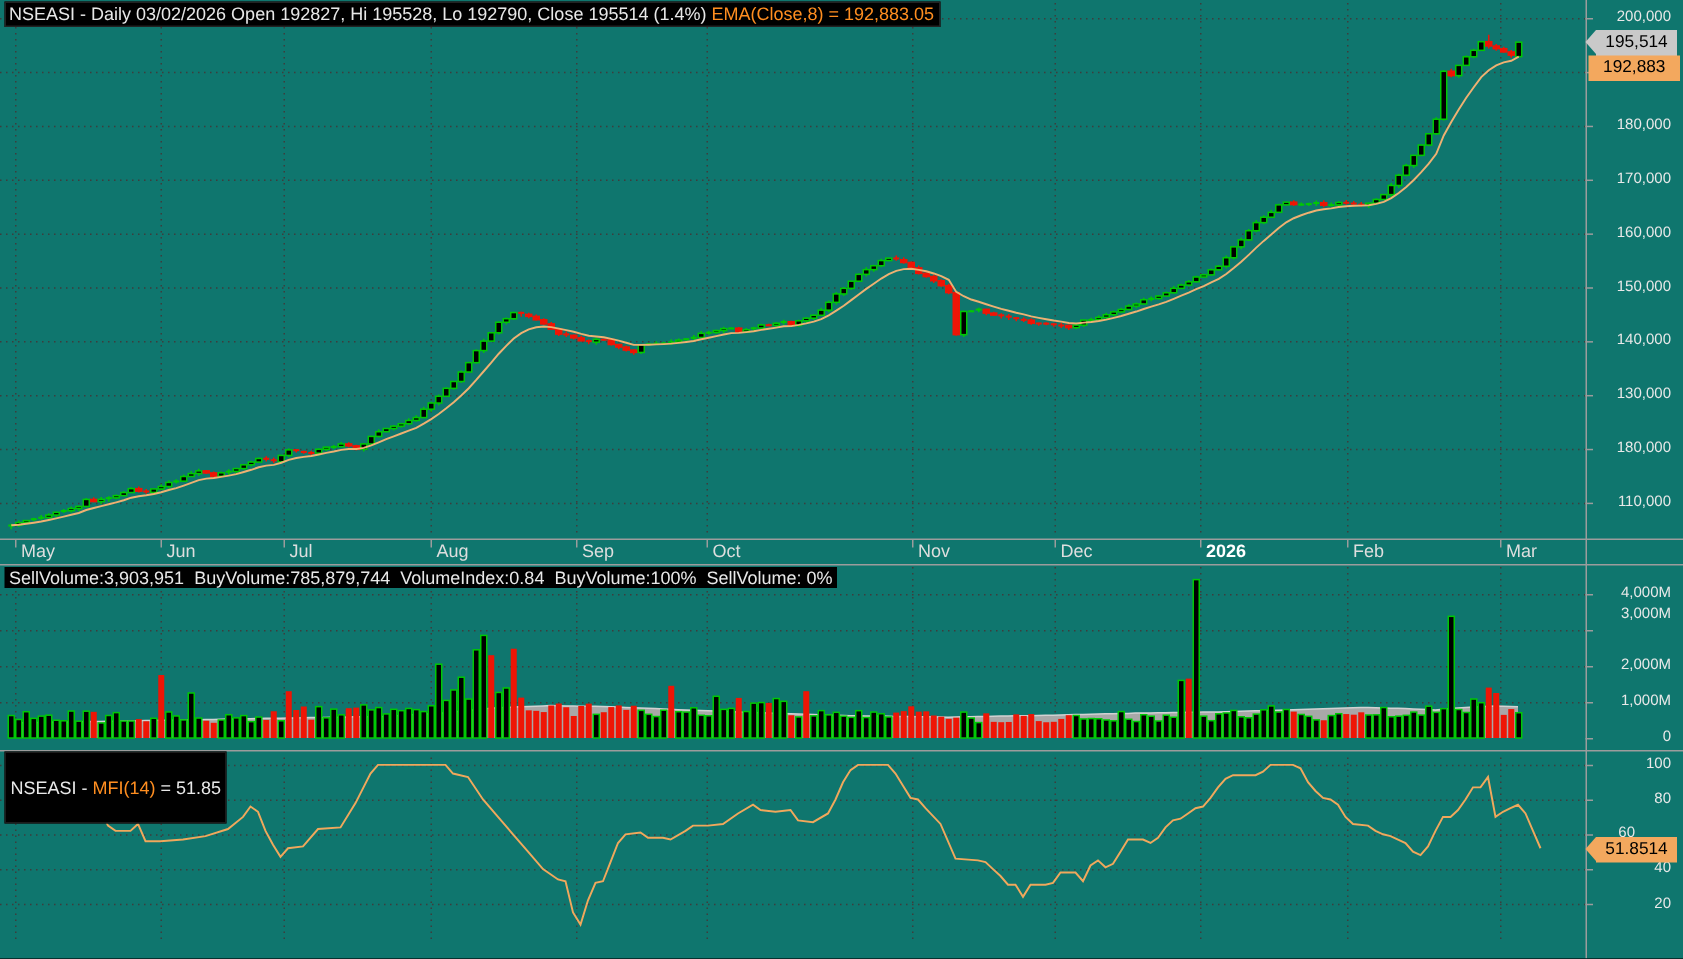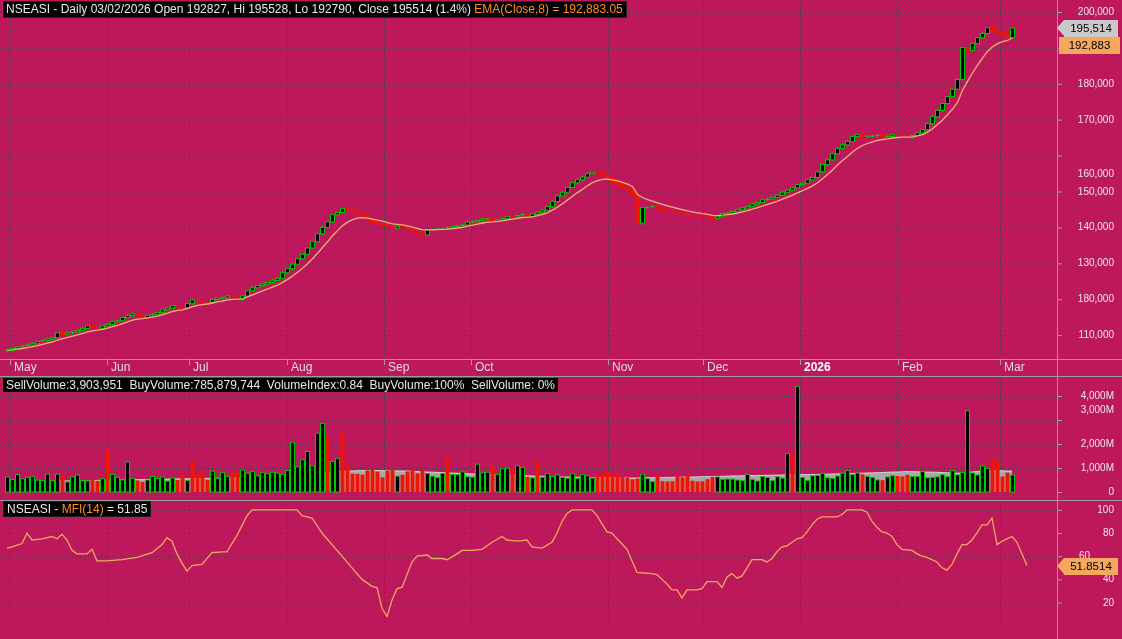--- a/index.html
+++ b/index.html
@@ -1,25 +1,25 @@
 <!DOCTYPE html>
 <html><head>
 <meta charset="utf-8">
 <style>
   html,body{margin:0;padding:0;background:#000;}
-  #app{position:relative;width:1122px;height:639px;background:#be185d;overflow:hidden;
+  #app{position:relative;width:1122px;height:639px;background:#0f766e;overflow:hidden;
        font-family:"Liberation Sans",sans-serif;-webkit-font-smoothing:antialiased;}
   #cv{position:absolute;left:0;top:0;}
   .ptitle{position:absolute;left:3px;top:1px;font-size:12px;color:#e8e8e8;white-space:pre;
           background:#000;border:1px solid #222;padding:0 3px 1px 2px;line-height:14px;}
   .orange{color:#ff8e20;}
   #vol-title{position:absolute;left:3px;top:378px;font-size:12px;color:#e8e8e8;white-space:pre;
              background:#000;padding:0 3px;line-height:14px;}
   #mfi-title{position:absolute;left:3px;top:501px;font-size:12px;color:#e8e8e8;white-space:pre;
-             background:#000;border:1px solid #1c1c1c;padding:0 3px;line-height:14px;}
+             background:#000;border:1px solid #1c1c1c;padding:16px 3px;line-height:14px;}
   .axlab{position:absolute;font-size:10px;color:#e9e9e9;text-align:right;width:52px;line-height:12px;}
   .mlab{position:absolute;top:361px;font-size:12px;color:#dedede;line-height:13px;}
   .mlab.bold{font-weight:bold;color:#fff;}
   .tag{position:absolute;left:1064px;width:54px;height:32px;font-size:11.5px;color:#000;
        text-align:center;line-height:16px;}
   .tag .arrow{position:absolute;left:-7px;top:0;width:0;height:0;border-top:8px solid transparent;
        border-bottom:8px solid transparent;}
   #tag-last{background:#c9c9c9;top:20px;}
   #tag-last .arrow{border-right:7px solid #c9c9c9;}
   #tag-ema{background:#f3a85e;top:37px;left:1059px;width:61px;height:17px;line-height:17px;}
@@ -745,21 +745,21 @@
 
   <div id="vol-title">SellVolume:3,903,951  BuyVolume:785,879,744  VolumeIndex:0.84  BuyVolume:100%  SellVolume: 0%</div>
 
   <div id="mfi-title"><span>NSEASI - </span><span class="orange">MFI(14)</span><span> = 51.85</span></div>
 
   <div id="labels">
       <div class="axlab" style="left: 1062px; top: 6px;">200,000</div>
       <div class="axlab" style="left: 1062px; top: 41.9px;">190,000</div>
       <div class="axlab" style="left: 1062px; top: 77.8px;">180,000</div>
       <div class="axlab" style="left: 1062px; top: 113.7px;">170,000</div>
-      <div class="axlab" style="left: 1062px; top: 149.6px; margin-top: 18px;">160,000</div>
+      <div class="axlab" style="left: 1062px; top: 149.6px;">160,000</div>
       <div class="axlab" style="left: 1062px; top: 185.5px;">150,000</div>
       <div class="axlab" style="left: 1062px; top: 221.4px;">140,000</div>
       <div class="axlab" style="left: 1062px; top: 257.3px;">130,000</div>
       <div class="axlab" style="left: 1062px; top: 293.2px;">180,000</div>
       <div class="axlab" style="left: 1062px; top: 329.1px;">110,000</div>
       <div class="axlab" style="left: 1062px; top: 390px;">4,000M</div>
       <div class="axlab" style="left: 1062px; top: 404px;">3,000M</div>
       <div class="axlab" style="left: 1062px; top: 438px;">2,000M</div>
       <div class="axlab" style="left: 1062px; top: 462px;">1,000M</div>
       <div class="axlab" style="left: 1062px; top: 486px;">0</div>

